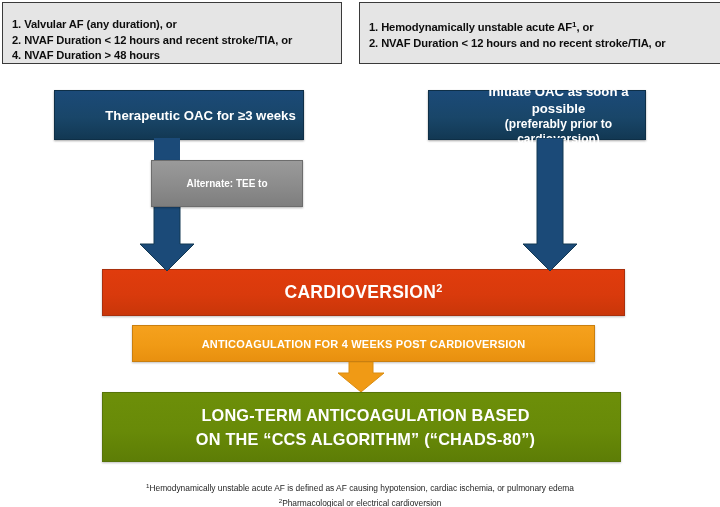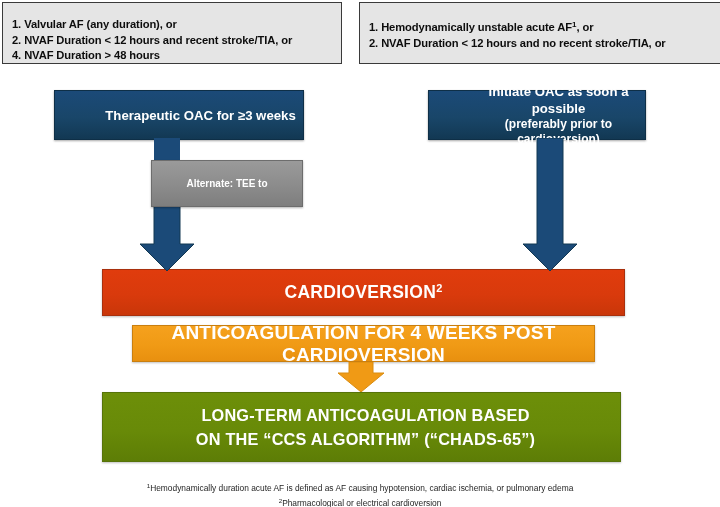--- a/index.html
+++ b/index.html
@@ -103,21 +103,21 @@
   }
   #red-bar .txt { font-size: 17.5px; font-weight: bold; letter-spacing: 0.3px; }
   #red-bar sup { font-size: 11px; vertical-align: 6px; }
 
   #orange-bar {
     left: 132px; top: 325px; width: 463px; height: 37px;
     background: linear-gradient(180deg,#f5a11d 0%, #f09a15 55%, #e8900f 100%);
     border: 1.6px solid #c97f10;
     box-shadow: 0 1px 2px rgba(0,0,0,0.25);
   }
-  #orange-bar .txt { font-size: 19px; font-weight: bold; letter-spacing: 0.2px; }
+  #orange-bar .txt { font-size: 11px; font-weight: bold; letter-spacing: 0.2px; }
 
   #green-bar {
     left: 102px; top: 392px; width: 519px; height: 70px;
     background: linear-gradient(180deg,#6d8f09 0%, #688a08 55%, #5d7d06 100%);
     border: 1.6px solid #56730a;
     box-shadow: 0 1px 2px rgba(0,0,0,0.25);
     padding-left: 8px;
   }
   #green-bar .txt { font-size: 16.3px; font-weight: bold; line-height: 24px; letter-spacing: 0.2px; }
 
@@ -191,21 +191,21 @@
   </div>
 
   <div class="arrow" id="arrow-orange-down">
     <svg width="46" height="30" viewBox="0 0 46 30" aria-hidden="true">
       <polygon points="11,0 35,0 35,11 46,11 23,30 0,11 11,11" fill="#f09a15" stroke="#d98c10" stroke-width="1"></polygon>
     </svg>
   </div>
 
   <div class="bar" id="green-bar">
     <div class="txt">LONG-TERM ANTICOAGULATION BASED</div>
-    <div class="txt">ON THE “CCS ALGORITHM” (“CHADS-65”)</div>
+    <div class="txt">ON THE “CCS ALGORITHM” (“CHADS-80”)</div>
   </div>
 
   <div id="footnotes">
-    <div class="footnote"><sup>1</sup><span>Hemodynamically duration acute AF is defined as AF causing hypotension, cardiac ischemia, or pulmonary edema</span></div>
+    <div class="footnote"><sup>1</sup><span>Hemodynamically unstable acute AF is defined as AF causing hypotension, cardiac ischemia, or pulmonary edema</span></div>
     <div class="footnote"><sup>2</sup><span>Pharmacological or electrical cardioversion</span></div>
   </div>
 
 </div>
 
 </body></html>

